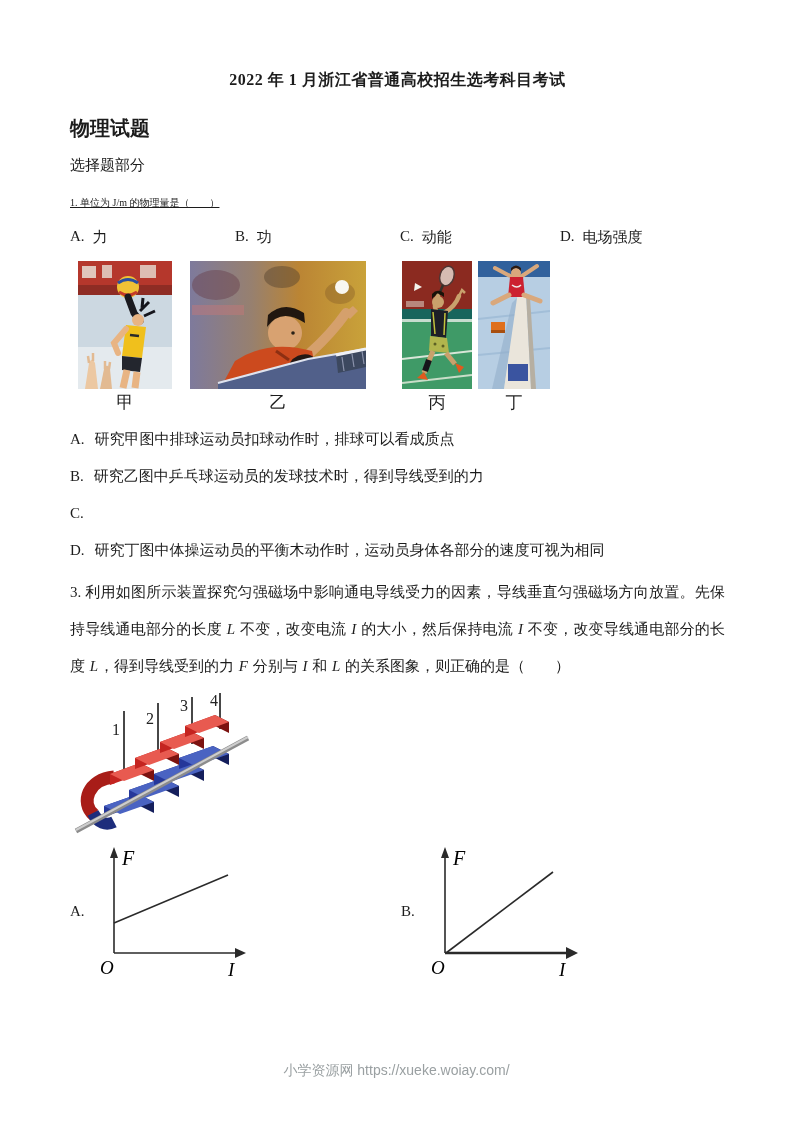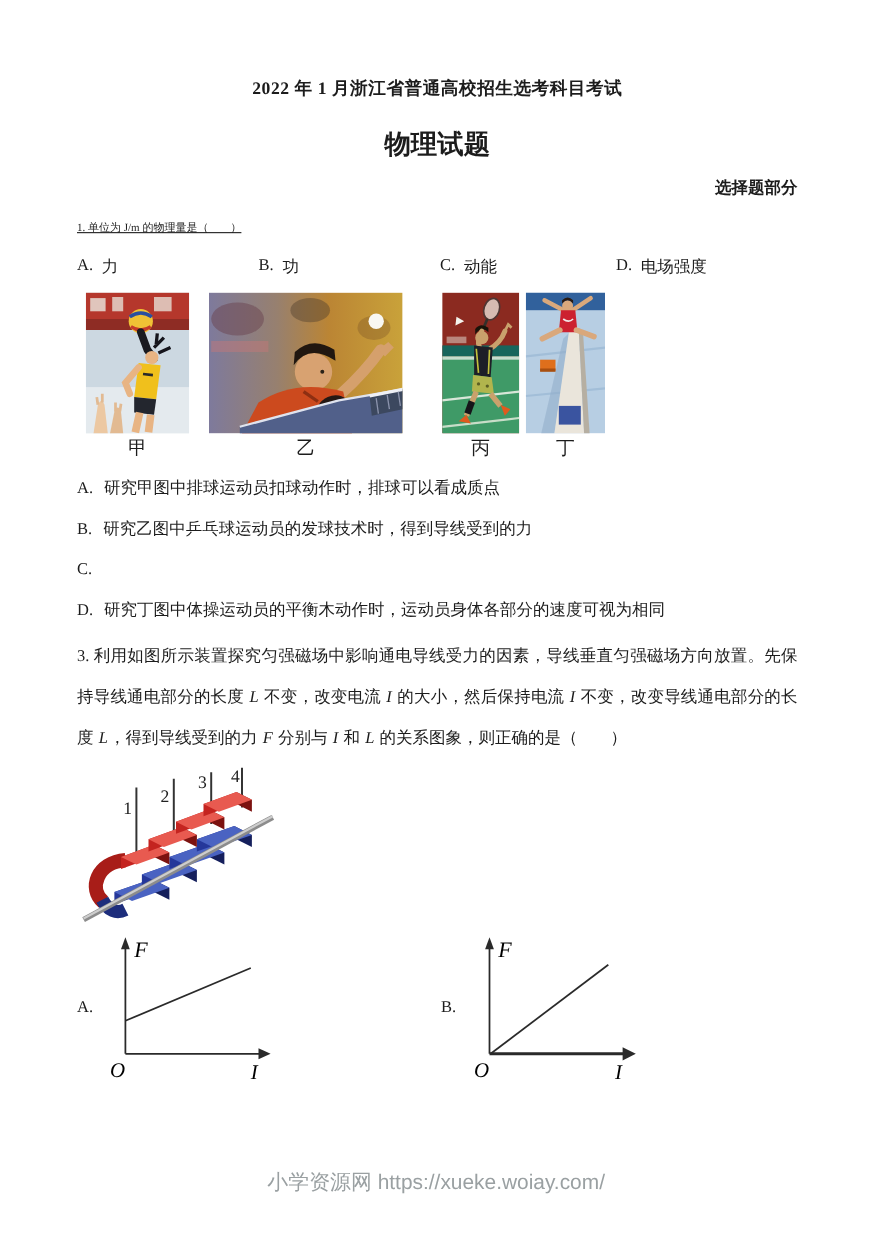--- a/index.html
+++ b/index.html
@@ -3,22 +3,22 @@
 <meta charset="utf-8">
 <style>
   html,body { margin:0; padding:0; background:#e9e9e9; }
   .page {
     position:relative; width:793px; height:1122px; margin:0 auto;
     background:#ffffff; overflow:hidden;
     font-family:"Liberation Serif","DejaVu Serif",serif; color:#1c1c1c;
   }
   .content { padding:64px 68px 0 70px; }
   .title { font-size:16px; font-weight:bold; text-align:center; margin:6px 0 0 0; letter-spacing:0.5px; }
-  .subtitle { font-size:24px; font-weight:bold; text-align:center; margin:24px 0 0 0; }
-  .section-heading { font-size:15px; font-weight:bold; text-align:right; margin:14px 0 0 0; }
+  .subtitle { font-size:20px; font-weight:bold; text-align:left; margin:24px 0 0 0; }
+  .section-heading { font-size:15px; font-weight:normal; text-align:left; margin:14px 0 0 0; }
   .instructions { font-size:17px; font-weight:bold; line-height:37px; text-align:justify; margin:10px 0 0 0; }
   .stem { font-size:10px; line-height:24px; margin:16px 0 0 0;text-decoration:underline; }
   .opt-row { display:flex; margin:13px 0 0 0; font-size:15px; }
   .opt-row .opt { display:flex; gap:8px; }
   .opt-row .opt.c1 { width:165px; }
   .opt-row .opt.c2 { width:165px; }
   .opt-row .opt.c3 { width:160px; }
   .photo-row { display:flex; margin:14px 0 0 8px; align-items:stretch; }
   .photo { margin:0; padding:0; height:128px; }
   .photo svg { display:block; height:128px; }
@@ -38,21 +38,21 @@
   .q3-stem i { font-style:italic; padding:0 1px; }
   .apparatus { display:block; margin:4px 0 0 0; }
   .graphs-row { display:flex; align-items:center; margin:2px 0 0 0; }
   .graph-group { display:flex; align-items:center; }
   .graph-group.second { margin-left:143px; }
   .graph-label { font-size:15px; width:20px; }
   .graph-svg { display:block; }
   .axis-letter { font-style:italic; }
   .footer {
     position:absolute; left:0; right:0; top:1062px; text-align:center;
-    color:#9aa0a2; font-size:19px; font-family:"Liberation Sans","DejaVu Sans",sans-serif;
+    color:#9aa0a2; font-size:14px; font-family:"Liberation Sans","DejaVu Sans",sans-serif;
   }
 </style>
 </head>
 <body>
 
 <div class="page">
   <div class="content">
 
     <h1 class="title">2022 年 1 月浙江省普通高校招生选考科目考试</h1>
     <h2 class="subtitle">物理试题</h2>

